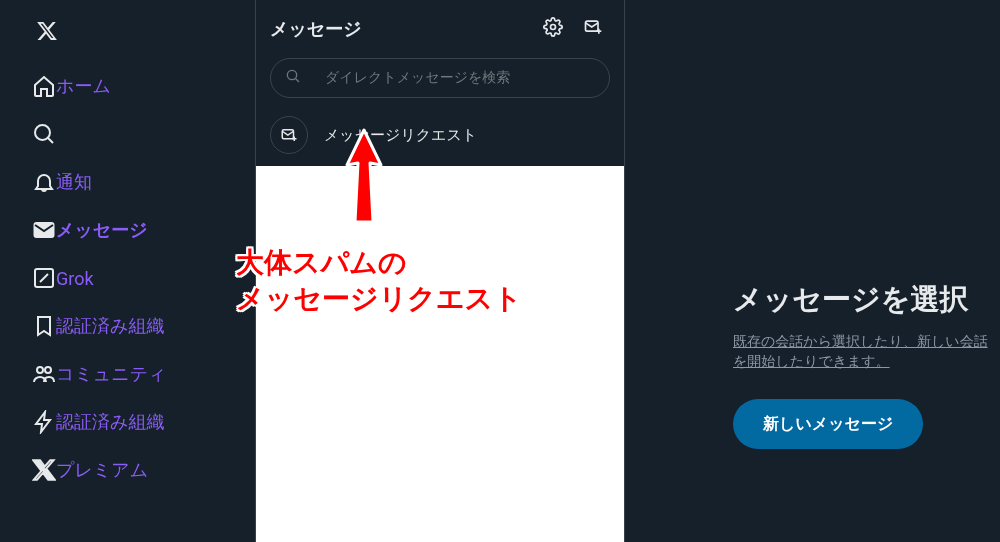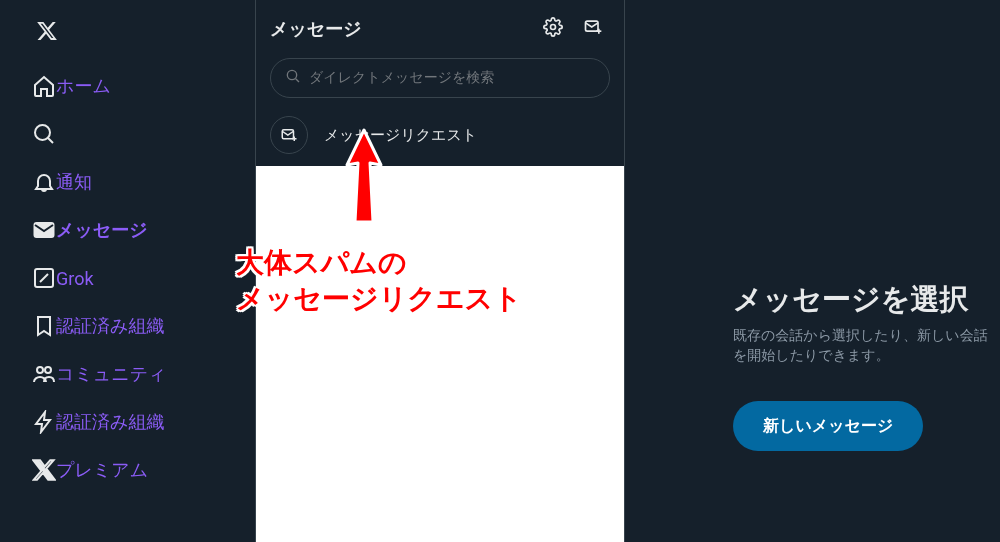--- a/index.html
+++ b/index.html
@@ -76,21 +76,21 @@
     cursor: pointer;
   }
   .hdr-icon-btn svg { width: 20px; height: 20px; fill: none; stroke: #e7e9ea; stroke-width: 2; }
 
   .search-wrap {
     padding: 4px 14px 6px 14px;
   }
   .search-box {
     display: flex;
     align-items: center;
-    gap: 8px;
+    gap: 24px;
     height: 40px;
     padding: 0 14px;
     border: 1px solid #38444d;
     border-radius: 9999px;
     color: #71767b;
   }
   .search-box svg { width: 16px; height: 16px; fill: none; stroke: #71767b; stroke-width: 2; }
   .search-ph {
     font-size: 14px;
     color: #71767b;
@@ -146,27 +146,28 @@
   }
 
   
   .right-col {
     flex: 1;
     padding: 280px 10px 0 108px;
   }
   .right-title {
     font-size: 29px;
     font-weight: 800;
-    margin-bottom: 6px;
+    margin-bottom: 12px;
   }
   .right-sub {
     font-size: 14px;
     color: #8b98a5;
     line-height: 1.4;
-    margin-bottom: 36px;
+    margin-bottom: 28px;
+    text-decoration: underline;
   }
   .new-msg-btn {
     display: inline-flex;
     align-items: center;
     justify-content: center;
     background: #0369a1;
     color: #fff;
     font-weight: 700;
     font-size: 16px;
     height: 50px;

